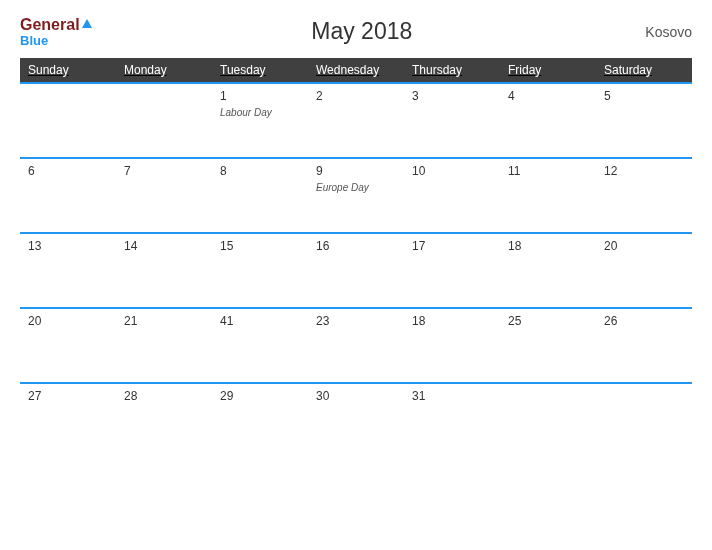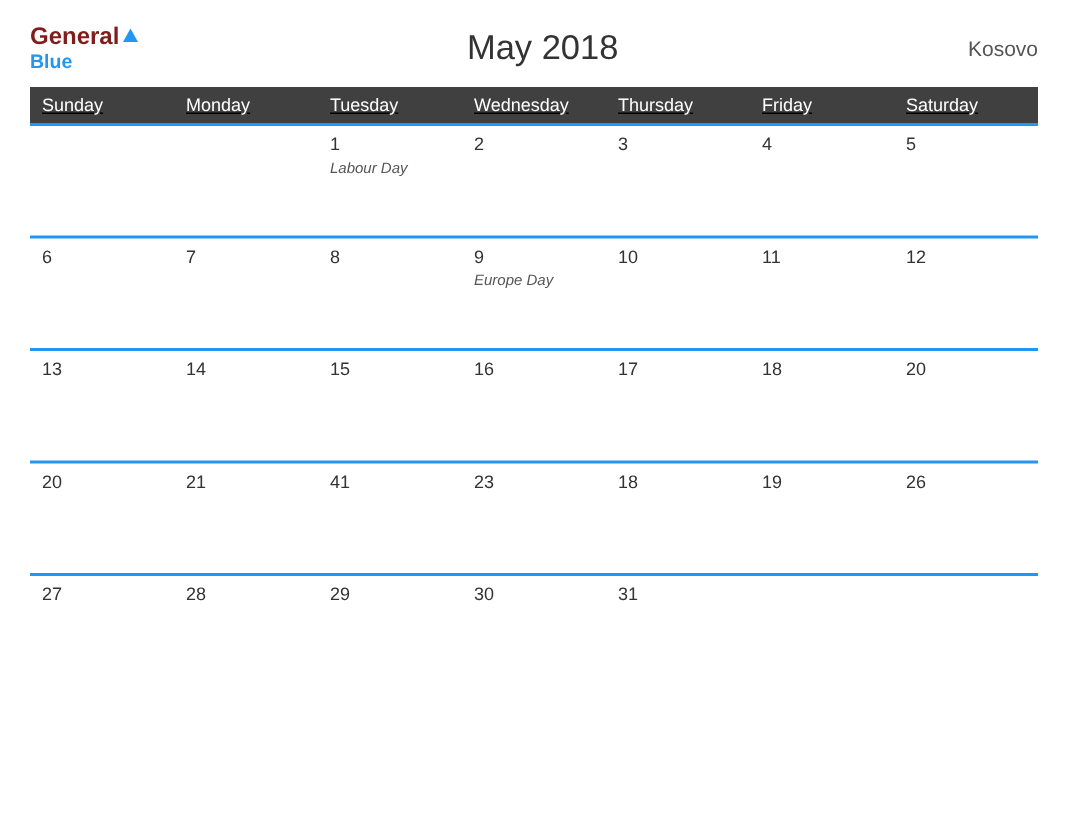--- a/index.html
+++ b/index.html
@@ -191,21 +191,21 @@
           <td>
             <span class="day-number">41</span>
           </td>
           <td>
             <span class="day-number">23</span>
           </td>
           <td>
             <span class="day-number">18</span>
           </td>
           <td>
-            <span class="day-number">19</span>
+            <span class="day-number">25</span>
           </td>
           <td>
             <span class="day-number">26</span>
           </td>
         </tr>
         <tr>
           <td>
             <span class="day-number">27</span>
           </td>
           <td>

